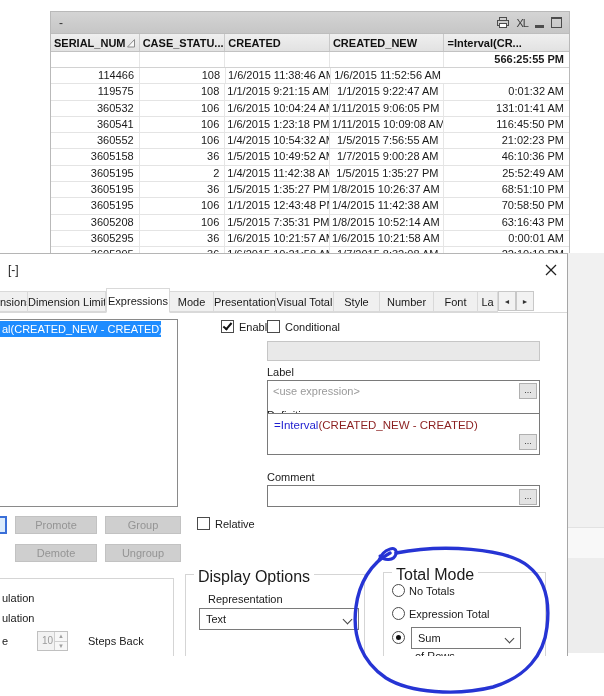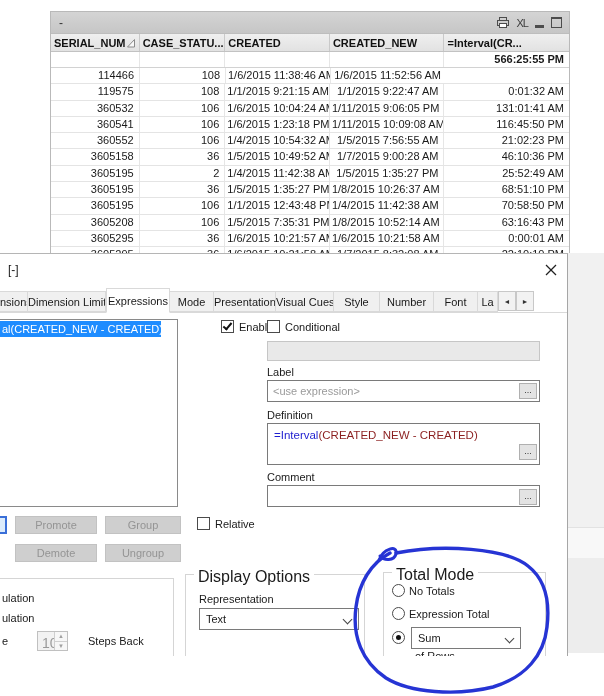--- a/index.html
+++ b/index.html
@@ -87,21 +87,21 @@
   .radiorow{position:absolute;display:flex;align-items:center;gap:4px;}
   .rlabel{font-size:11px;color:#1a1a1a;white-space:nowrap;}
 
   .combo{position:absolute;background:#fff;border:1px solid #7a7a7a;box-sizing:border-box;height:22px;}
   .combo .val{font-size:11px;color:#1a1a1a;line-height:20px;padding-left:6px;}
   .chev{position:absolute;right:7px;top:7px;width:6px;height:6px;border-right:1px solid #444;
         border-bottom:1px solid #444;transform:rotate(45deg);}
 
   .frag{position:absolute;font-size:11px;color:#1a1a1a;white-space:nowrap;}
   .spin{position:absolute;width:31px;height:20px;border:1px solid #c0c0c0;background:#f2f2f2;box-sizing:border-box;}
-  .spin .num{position:absolute;left:4px;top:3px;font-size:14px;color:#9a9a9a;}
+  .spin .num{position:absolute;left:4px;top:3px;font-size:10px;color:#9a9a9a;}
   .spin .arrows{position:absolute;right:0;top:0;bottom:0;width:12px;border-left:1px solid #cfcfcf;
                 display:flex;flex-direction:column;}
   .spin .arrows div{flex:1;font-size:6px;color:#a0a0a0;display:flex;align-items:center;justify-content:center;background:#f7f7f7;}
   .spin .arrows div:first-child{border-bottom:1px solid #cfcfcf;}
 
   .ofrows{position:absolute;left:415px;top:396px;height:7px;overflow:hidden;font-size:11px;color:#1a1a1a;}
 
   .ann{position:absolute;left:0;top:0;pointer-events:none;z-index:50;}
 </style>
 </head>
@@ -256,21 +256,21 @@
         <line x1="11" y1="1" x2="1" y2="11" stroke="#222" stroke-width="1.2"></line>
       </svg>
     </div>
 
     <div class="tabs" id="tabstrip">
       <div class="tab first" style="width: 28px;">nsions</div>
         <div class="tab" style="width: 78px;">Dimension Limits</div>
         <div class="tab active" style="width: 64px;">Expressions</div>
         <div class="tab" style="width: 44px;">Mode</div>
         <div class="tab" style="width: 62px;">Presentation</div>
-        <div class="tab" style="width: 58px;">Visual Cues</div>
+        <div class="tab" style="width: 58px;">Visual Total</div>
         <div class="tab" style="width: 46px;">Style</div>
         <div class="tab" style="width: 54px;">Number</div>
         <div class="tab" style="width: 44px;">Font</div>
         <div class="tab" style="width: 20px;">La</div>
         <div class="tab-arrow" id="tab-arrow-left">◄</div>
       <div class="tab-arrow">►</div>
     </div>
 
     <div class="lbox">
       <div class="sel">al(CREATED_NEW - CREATED)</div>
@@ -280,27 +280,27 @@
       <span class="cb checked"></span>
       <span class="cblabel">Enable</span>
     </div>
     <div class="cbrow" style="left:267px;top:66px;">
       <span class="cb"></span>
       <span class="cblabel">Conditional</span>
     </div>
     <div class="field disabled" style="left:267px;top:87px;width:273px;height:20px;"></div>
 
     <div class="dlabel" style="left:267px;top:112px;">Label</div>
-    <div class="field" style="left:267px;top:126px;width:273px;height:22px;">
+    <div class="field" style="left:267px;top:126px;width:273px;height:36px;">
       <div class="phtext">&lt;use expression&gt;</div>
       <div class="browse" style="top:2px;">...</div>
     </div>
 
     <div class="dlabel" style="left:267px;top:155px;">Definition</div>
-    <div class="field" style="left:267px;top:169px;width:273px;height:42px;">
+    <div class="field" style="left:267px;top:159px;width:273px;height:42px;">
       <div class="defexpr">
         <span class="fn">=Interval</span><span class="args">(CREATED_NEW - CREATED)</span>
       </div>
       <div class="browse" style="top:20px;">...</div>
     </div>
 
     <div class="dlabel" style="left:267px;top:217px;">Comment</div>
     <div class="field" style="left:267px;top:231px;width:273px;height:22px;">
       <div class="browse" style="top:3px;">...</div>
     </div>
@@ -325,21 +325,21 @@
       <span class="arrows">
           <div>▲</div>
           <div>▼</div>
         </span>
     </div>
     <div class="frag" style="left:88px;top:381px;">Steps Back</div>
 
     <div class="groupbox" style="left:185px;top:320px;width:180px;height:120px;">
       <span class="gcap">Display Options</span>
     </div>
-    <div class="dlabel" style="left:199px;top:339px;">Representation</div>
+    <div class="dlabel" style="left:208px;top:339px;">Representation</div>
     <div class="combo" style="left:199px;top:354px;width:160px;">
       <div class="val">Text</div>
       <div class="chev"></div>
     </div>
 
     <div class="groupbox" style="left:383px;top:318px;width:163px;height:120px;">
       <span class="gcap">Total Mode</span>
     </div>
     <div class="radiorow" style="left:392px;top:330px;">
       <span class="radio"></span>

